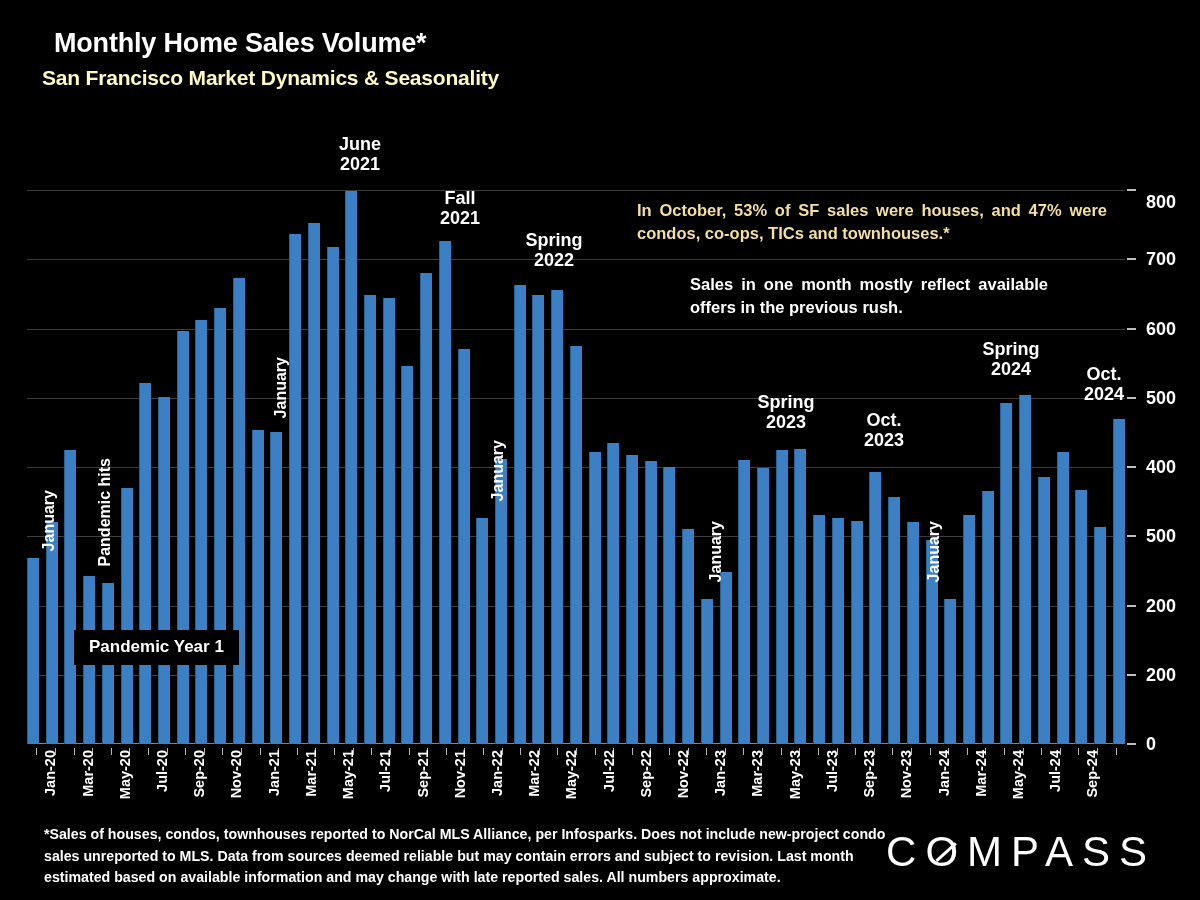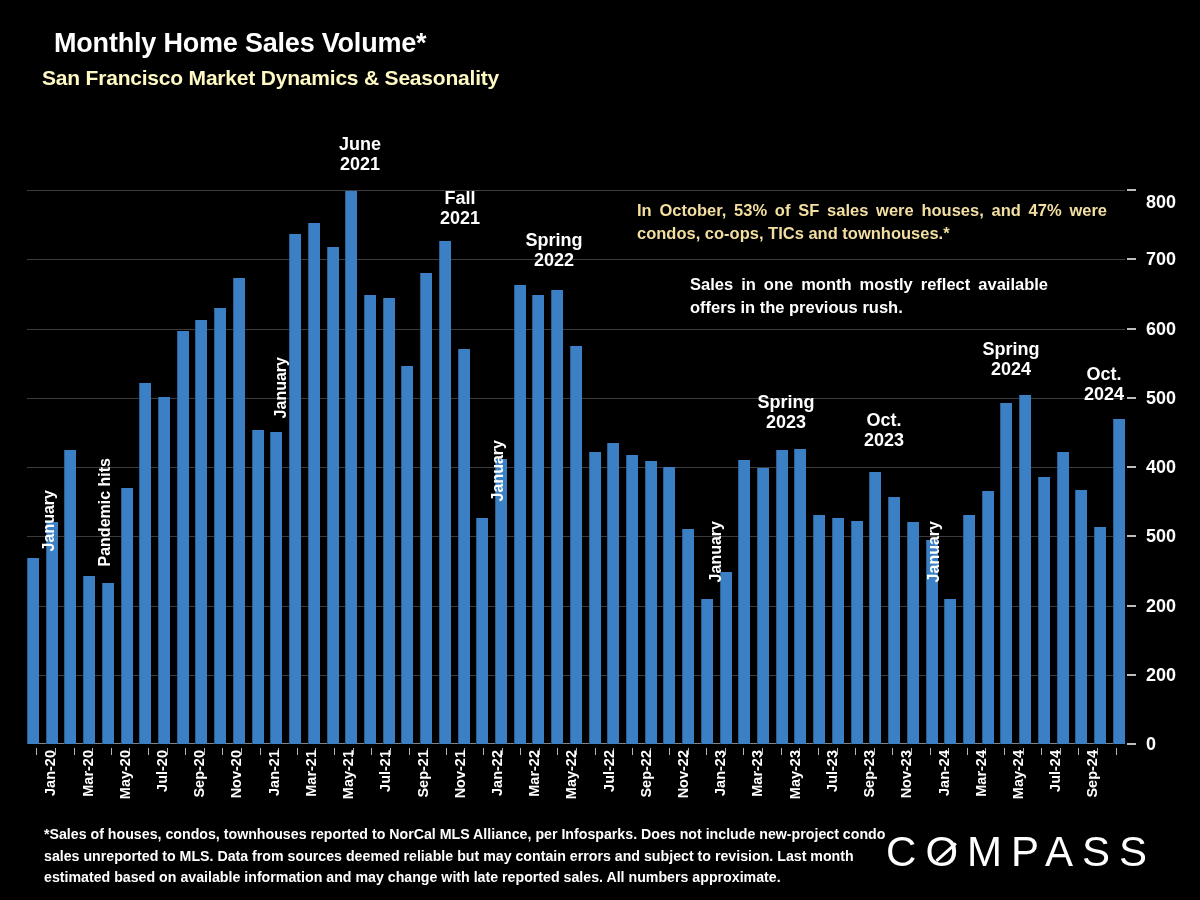--- a/index.html
+++ b/index.html
@@ -245,20 +245,21 @@
   <div class="callout" style="left:965px;top:339px;width:92px;">Spring<br>2024</div>
   <div class="callout" style="left:1068px;top:364px;width:72px;">Oct.<br>2024</div>
 
   <div class="vlabel" style="left:40px;top:490px;">January</div>
   <div class="vlabel" style="left:96px;top:458px;">Pandemic hits</div>
   <div class="vlabel" style="left:272px;top:357px;">January</div>
   <div class="vlabel" style="left:489px;top:440px;">January</div>
   <div class="vlabel" style="left:707px;top:521px;">January</div>
   <div class="vlabel" style="left:925px;top:521px;">January</div>
 
+  <div id="pandemicYear">Pandemic Year 1</div>
 
   <div id="footnote">*Sales of houses, condos, townhouses reported to NorCal MLS Alliance, per Infosparks. Does not include new-project condo sales unreported to MLS. Data from sources deemed reliable but may contain errors and subject to revision. Last month estimated based on available information and may change with late reported sales. All numbers approximate.</div>
 
   <div id="logo">
     <span class="word"><span>C</span><span class="oslash"><span>O</span><span class="bar-slash"></span></span><span>MPASS</span></span>
   </div>
 
 <div class="ytick" style="top: 744px;"></div>
     <div class="ylab" style="top: 744px;">0</div>
     <div class="ytick" style="top: 674.75px;"></div>

